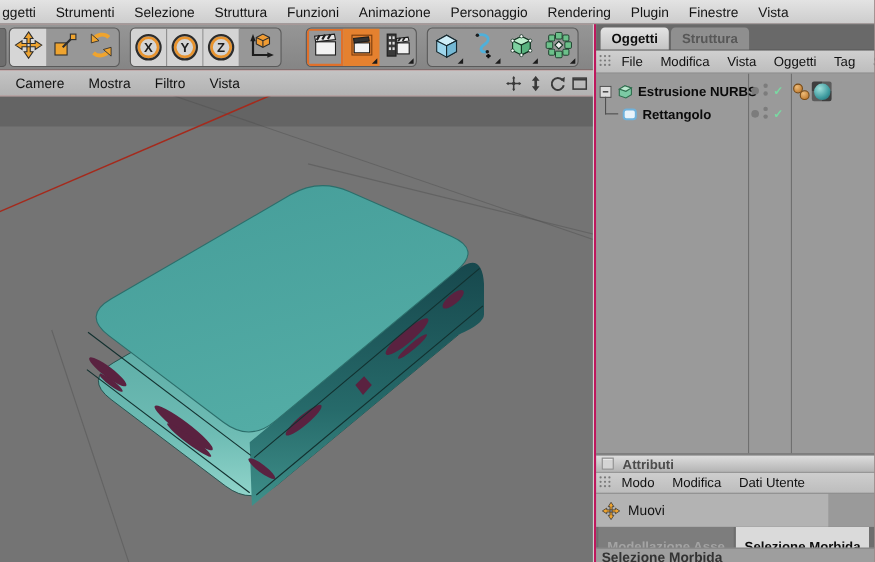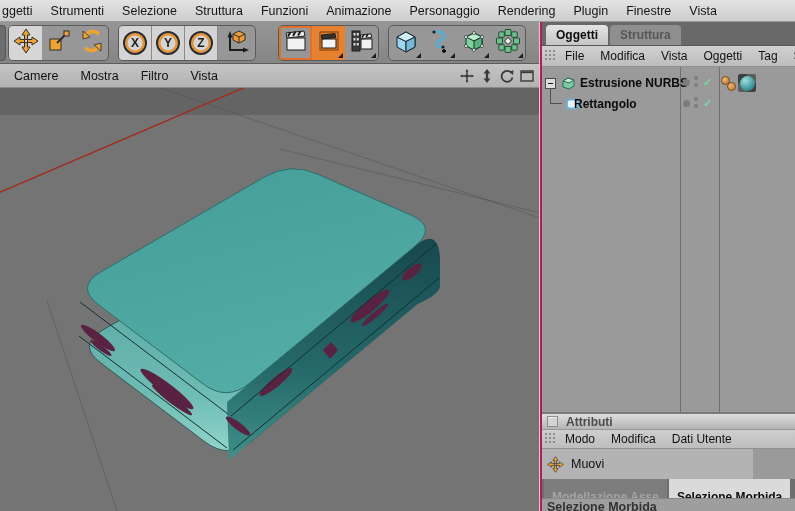--- a/index.html
+++ b/index.html
@@ -438,21 +438,21 @@
         </span>
       </div>
 
       <div class="tree-row" style="top:27px;">
         <span class="branch"></span>
         <span style="position:absolute; left:23px; top:3px;">
           <svg width="15" height="14" viewBox="0 0 15 14">
             <rect x="2" y="2.5" width="11" height="9" rx="2.5" fill="#e8f3fa" stroke="#6fb2dc" stroke-width="1.8"></rect>
           </svg>
         </span>
-        <span class="tree-label" style="left:32px;">Rettangolo</span>
+        <span class="tree-label" style="left:42px;">Rettangolo</span>
         <span class="vis-dot" style="left:141px; top:6px;"></span>
         <span class="vis-pair" style="left:152px; top:3px;"></span>
         <span class="vis-pair" style="left:152px; top:10px;"></span>
         <span class="check" style="left:161px; top:3px;">✓</span>
       </div>
     </div>
 
     <div class="am">
       <div class="am-title">
         <span class="am-title-box"></span>

